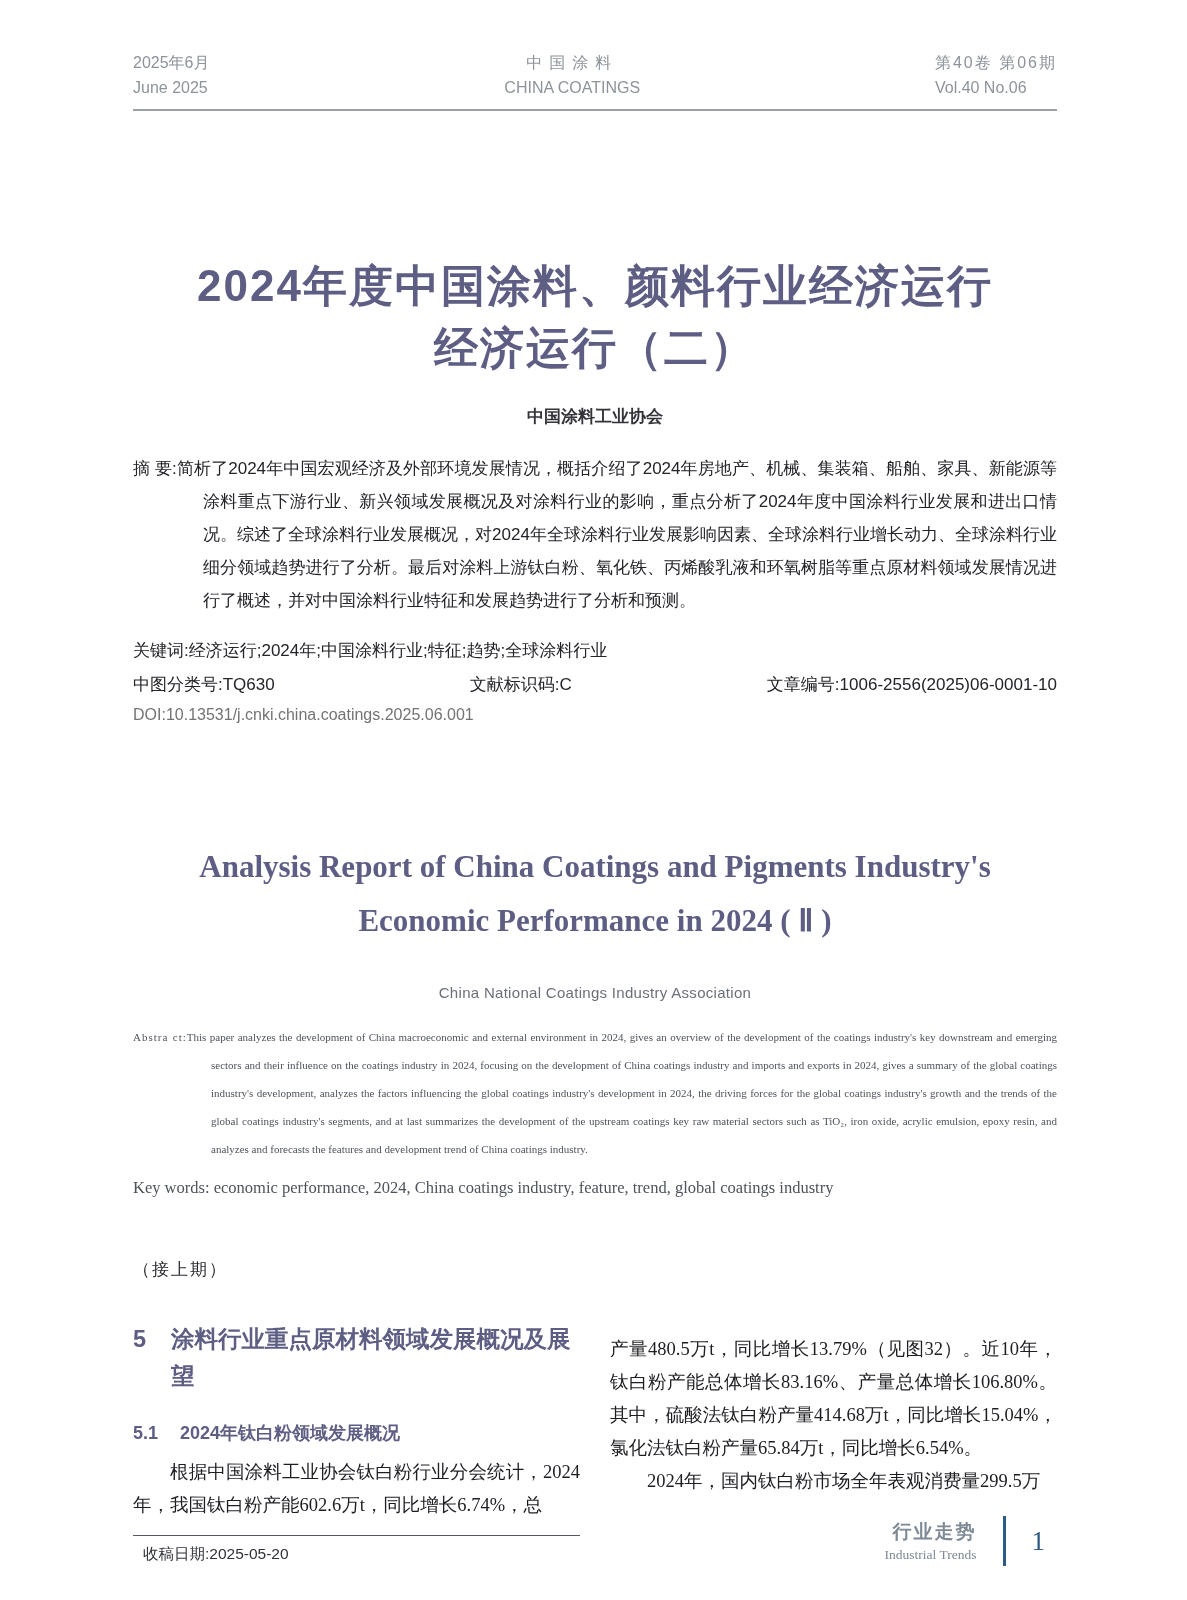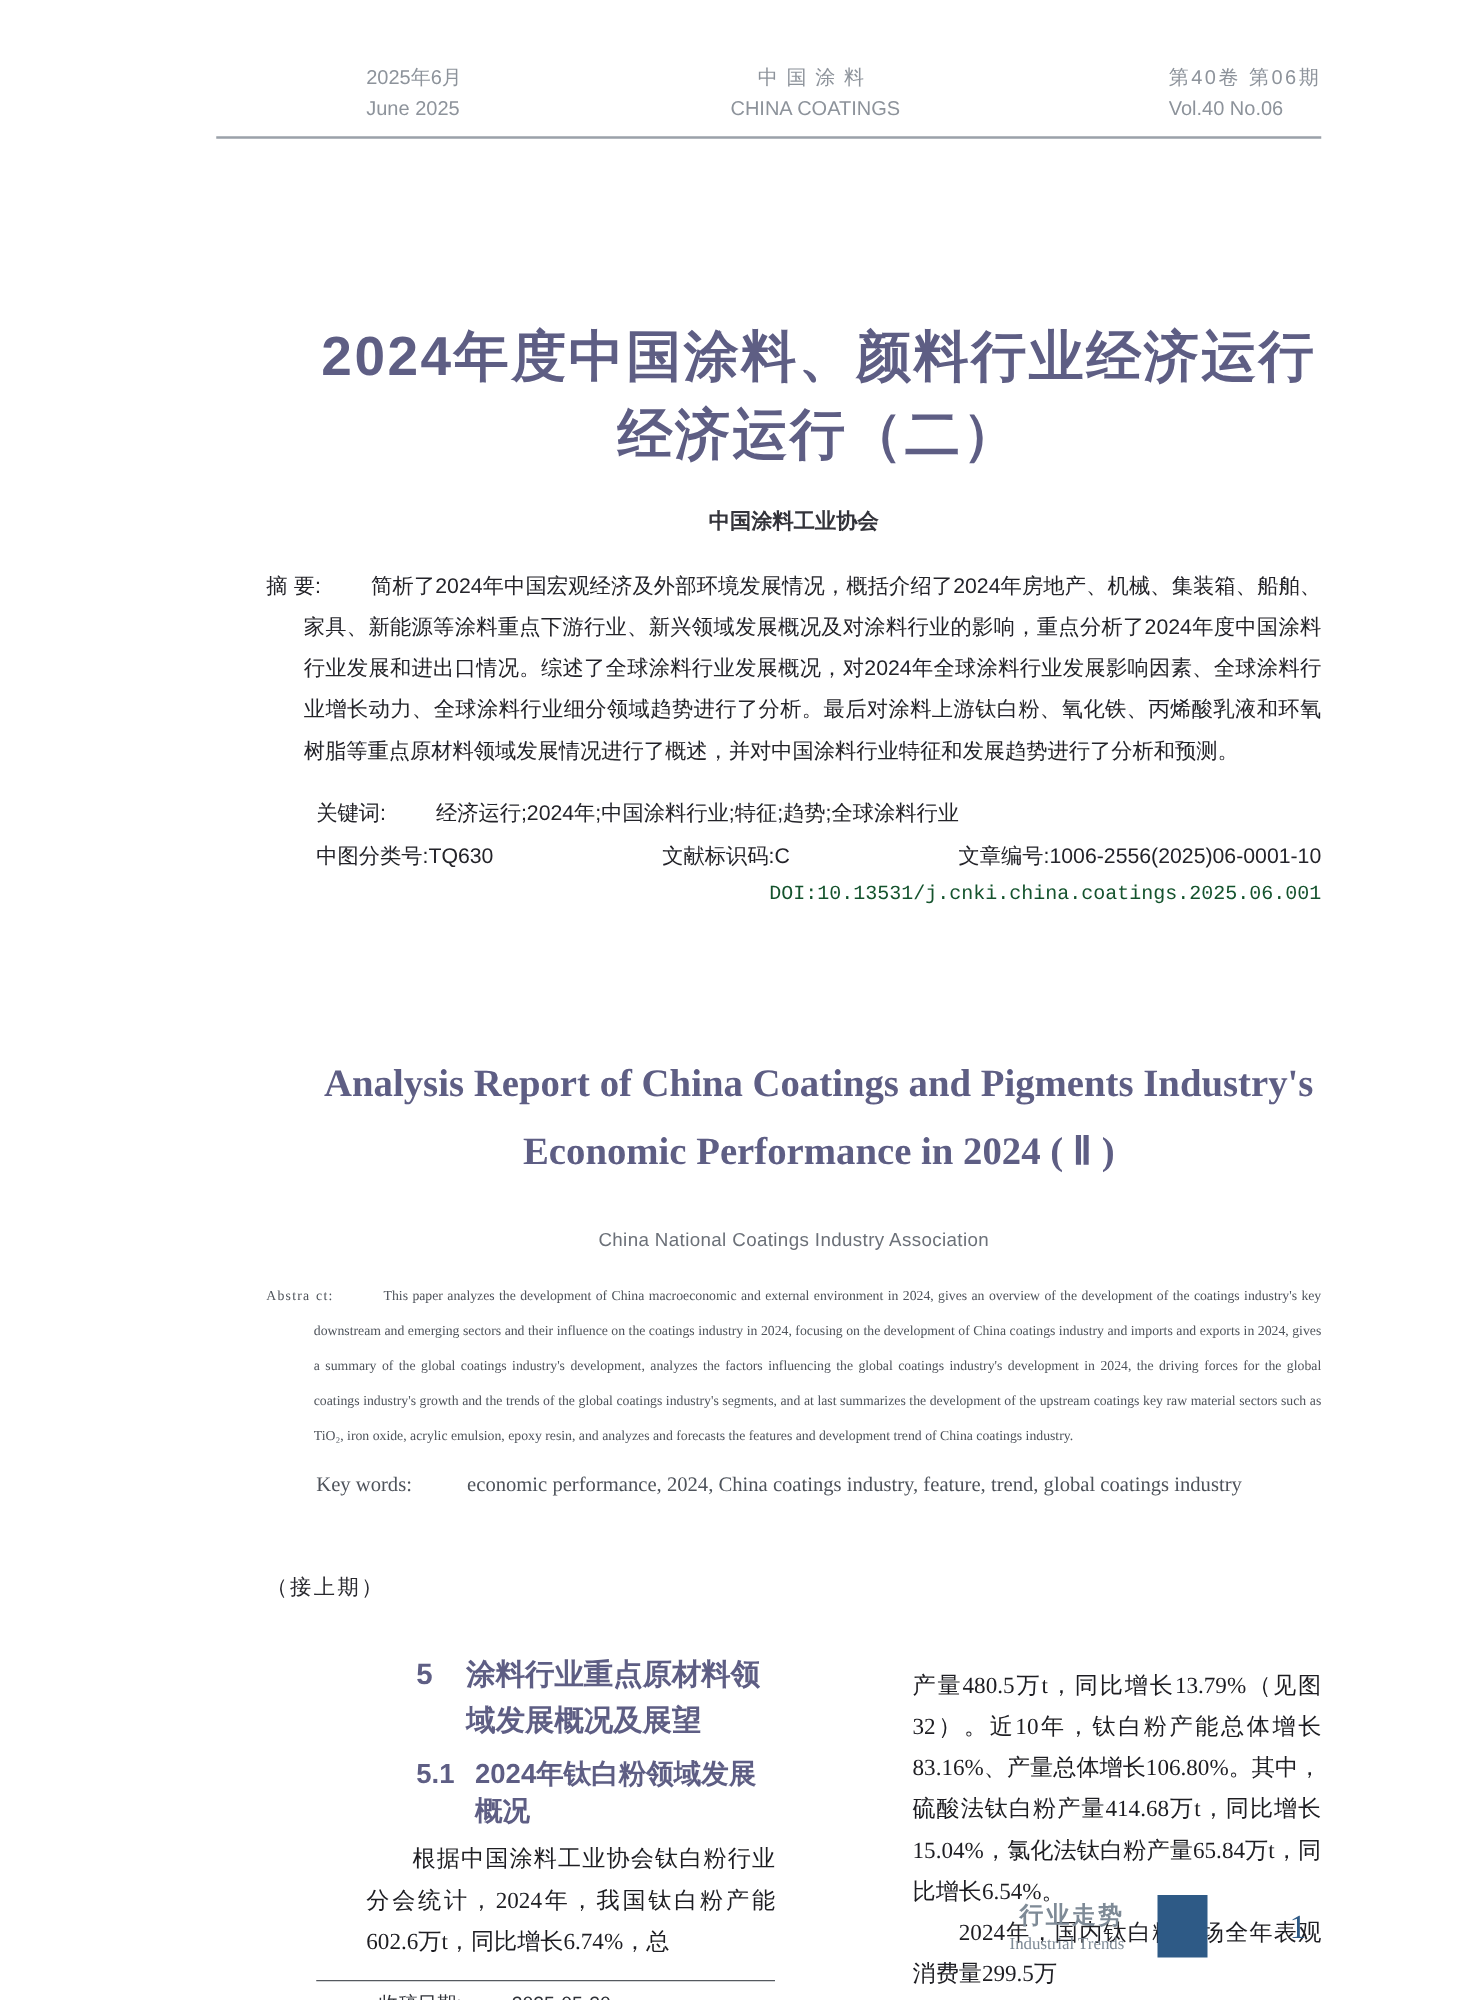--- a/index.html
+++ b/index.html
@@ -3,21 +3,21 @@
 <meta charset="utf-8">
 <style>
   :root{
     --accent:#5e5e84;
     --header-gray:#8d939b;
     --footer-bar:#2e5a86;
     --footer-text:#7e8a96;
     --body-text:#1d1d22;
     --en-text:#4e535b;
   }
-  *{box-sizing:border-box;padding-left:40px;}
+  *{box-sizing:border-box;}
   html,body{margin:0;padding:0;background:#ffffff;}
   .page{
     position:relative;
     width:1187px;height:1600px;
     background:#ffffff;
     overflow:hidden;
     color:var(--body-text);
   }
   .content{position:absolute;left:133px;width:924px;top:0;}
 
@@ -63,22 +63,22 @@
     font-size:17px;line-height:33px;color:#232329;
   }
   .clc-row{
     display:flex;justify-content:space-between;
     margin-top:6px;
     font-family:"Liberation Sans",sans-serif;
     font-size:17px;color:#232329;
   }
   .doi{
     margin-top:10px;
-    font-family:Liberation Mono, monospace;
-    font-size:16px;color:#14532d;text-align:right;
+    font-family:Liberation Sans, sans-serif;
+    font-size:16px;color:#737373;
   }
 
   
   .title-en{
     margin-top:116px;text-align:center;
     font-family:"Liberation Serif",serif;
     font-weight:bold;font-size:31px;line-height:54px;
     color:var(--accent);
   }
   .title-en span{display:block;}
@@ -111,23 +111,23 @@
   .col{width:447px;}
   .col-right{padding-top:12px;}
   .sec-h1{
     display:flex;color:var(--accent);
     font-family:"Liberation Sans",sans-serif;
     font-weight:bold;font-size:23.5px;line-height:37px;
   }
   .sec-h1 .no{width:38px;flex:none;}
   .sec-h1 .t{flex:1;}
   .sec-h2{
-    display:flex;margin-top:9px;color:var(--accent);
-    font-family:"Liberation Sans",sans-serif;
-    font-weight:bold;font-size:22px;line-height:30px;
+    display:flex;margin-top:23px;color:var(--accent);
+    font-family:"Liberation Sans",sans-serif;
+    font-weight:bold;font-size:18px;line-height:30px;
   }
   .sec-h2 .no{width:47px;flex:none;}
   .body-para{
     font-family:"Liberation Serif",serif;
     font-size:18.5px;line-height:33px;text-align:justify;
     color:var(--body-text);margin:0;
   }
   .indent{text-indent:2em;}
   .col-left .body-para{margin-top:8px;}
   .footnote{

